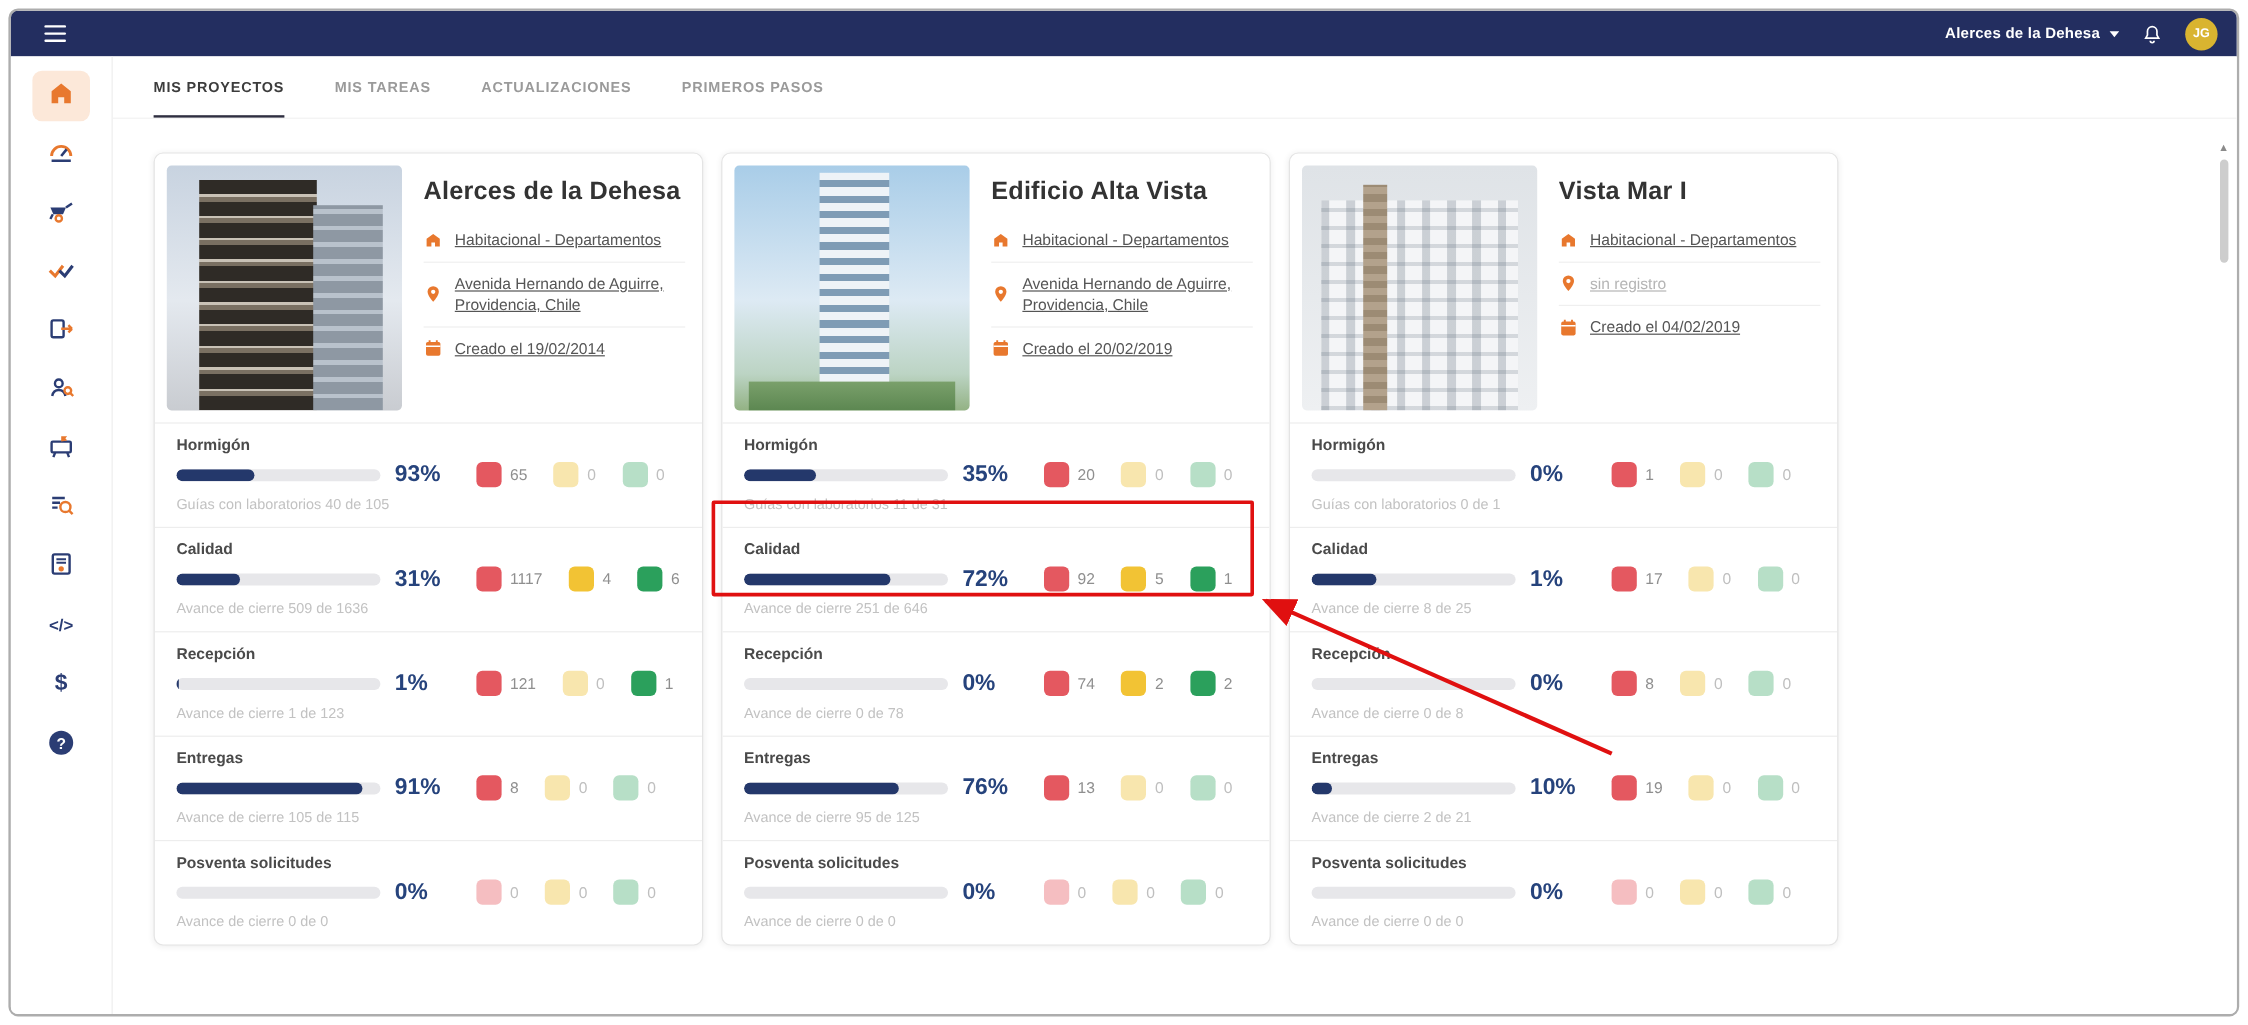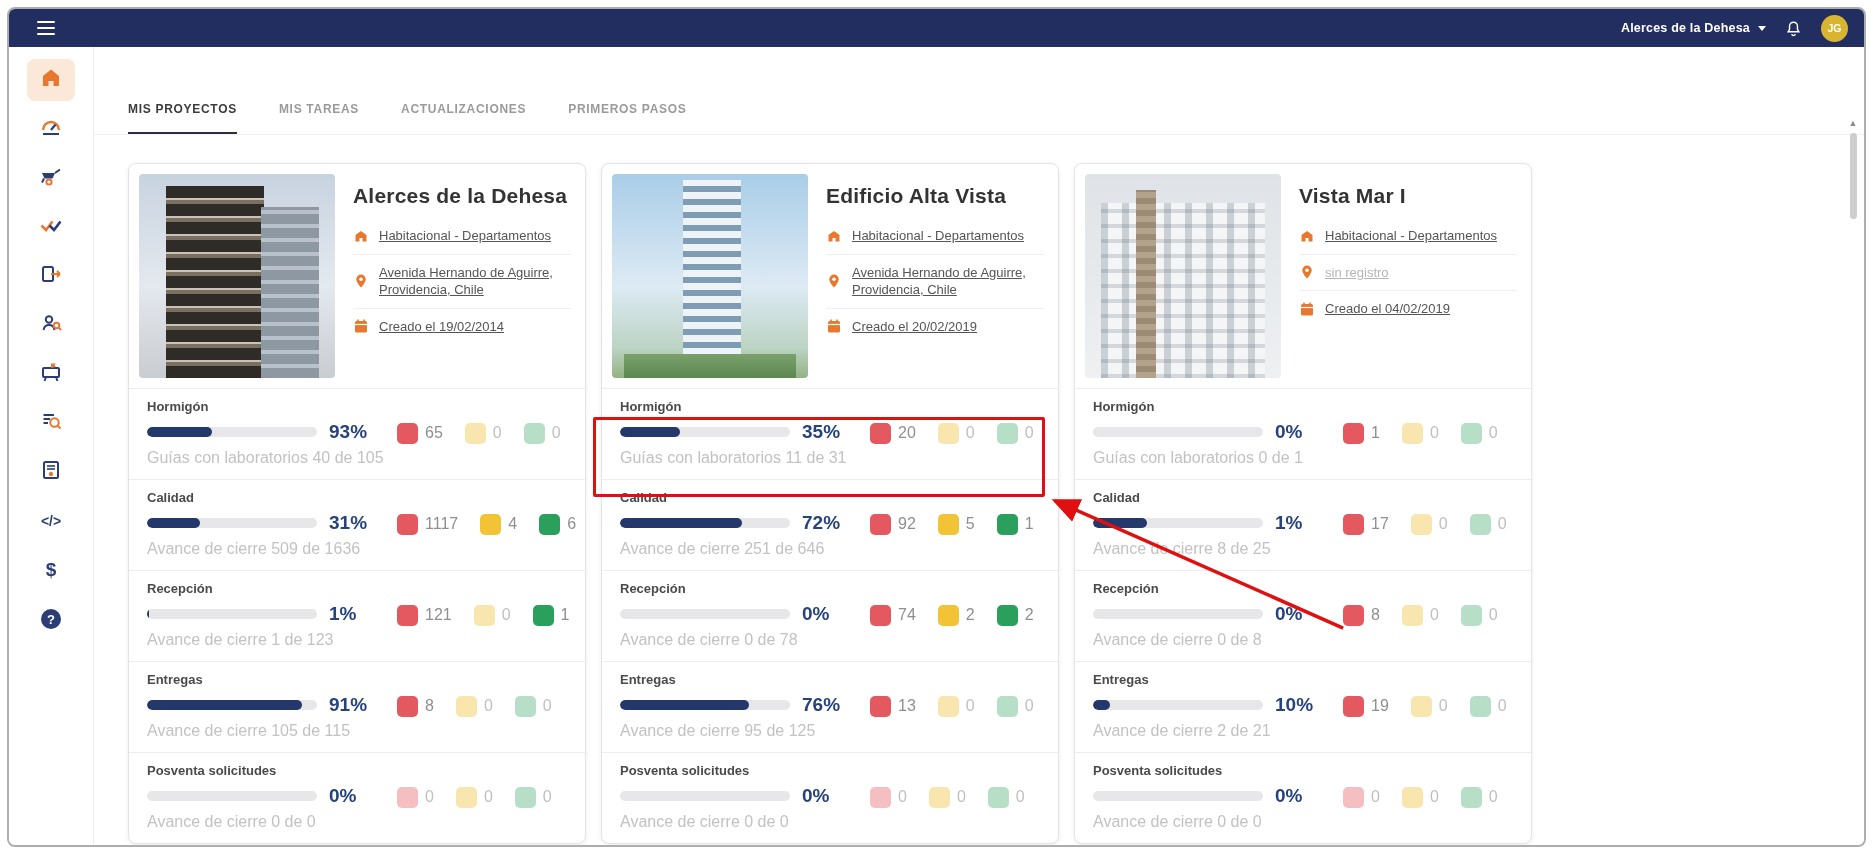--- a/index.html
+++ b/index.html
@@ -20,21 +20,21 @@
   
   .app-body { display:flex; height:calc(100% - 38px); }
   .sidebar { width:85px; background:#fff; border-right:1px solid #ececec; padding-top:12px; display:flex; flex-direction:column; align-items:center; gap:7px; }
   .nav-item { width:48px; height:42px; border-radius:8px; display:flex; align-items:center; justify-content:center; cursor:pointer; }
   .nav-item.active { background:#fce8d9; }
   .nav-txt { color:#2b3d74; font-weight:bold; font-size:14px; }
   .nav-txt.big { font-size:19px; }
   .help-badge { width:20px; height:20px; border-radius:50%; background:#2b3d74; color:#fff; font-size:13px; font-weight:bold; display:flex; align-items:center; justify-content:center; }
 
   .main { flex:1; position:relative; background:#fff; overflow:hidden; }
-  .tabs { height:52px; display:flex; align-items:stretch; padding-left:34px; gap:42px; border-bottom:1px solid #f2f2f2;margin-top:36px; }
+  .tabs { height:52px; display:flex; align-items:stretch; padding-left:34px; gap:42px; border-bottom:1px solid #f2f2f2; }
   .tab { display:flex; align-items:center; font-size:12px; font-weight:bold; letter-spacing:.7px; color:#9a9a9a; position:relative; cursor:pointer; }
   .tab.active { color:#3c3c3c; }
   .tab.active::after { content:""; position:absolute; left:0; right:0; bottom:0; height:2.5px; background:#2e2e40; }
 
   .cards-row { display:flex; gap:15px; padding:28px 0 0 34px; }
   .card { width:458px; background:#fff; border:1px solid #e4e4e4; border-radius:8px; box-shadow:0 1px 5px rgba(0,0,0,.07); overflow:hidden; }
   .card-head { display:flex; padding:10px; }
   .proj-img { width:196px; height:204px; border-radius:4px; flex-shrink:0; position:relative; overflow:hidden; }
   .proj-img div { position:absolute; }
   .img1 { background:linear-gradient(180deg,#c8d3e0 0%,#e4e9ef 55%,#c9ccd1 100%); }
@@ -57,31 +57,31 @@
   .info-text { max-width:180px;text-decoration:underline; }
   .info-text.dim { color:#b5b5b5; }
 
   .metric { display:flex; align-items:center; padding:10px 14px 12px 18px; border-top:1px solid #ededed; }
   .m-left { width:238px; flex-shrink:0; }
   .m-label { font-size:13px; font-weight:600; color:#4a4a4a; margin-bottom:7px; }
   .m-barline { display:flex; align-items:center; gap:12px; }
   .m-bar { width:170px; height:10px; border-radius:6px; background:#e7e7ea; overflow:hidden; }
   .m-fill { height:100%; width:0; border-radius:6px; background:#24386b; }
   .m-pct { font-size:19px; font-weight:bold; color:#26437c; white-space:nowrap; }
-  .m-sub { font-size:16px; color:#c2c2c2; margin-top:6px; white-space:nowrap; }
+  .m-sub { font-size:12px; color:#c2c2c2; margin-top:6px; white-space:nowrap; }
   .m-badges { flex:1; display:flex; align-items:center; gap:22px; padding-left:12px; }
   .badge { display:flex; align-items:center; gap:7px; }
   .chip { width:21px; height:21px; border-radius:5px; display:inline-block; }
   .badge.r .chip { background:#e45860; }
   .badge.y .chip { background:#f2c334; }
   .badge.g .chip { background:#2ba05c; }
   .badge.r.muted .chip { background:#f5bec1; }
   .badge.y.muted .chip { background:#f8e6ae; }
   .badge.g.muted .chip { background:#b7dfc7; }
-  .chip-val { font-size:16px; color:#8f8f8f; }
+  .chip-val { font-size:13px; color:#8f8f8f; }
   .badge.muted .chip-val { color:#bfbfbf; }
 
   
   .vscroll { position:absolute; top:72px; right:4px; bottom:8px; width:14px; display:flex; flex-direction:column; align-items:center; }
   .scroll-up { font-size:9px; color:#8a8a8a; line-height:1; cursor:pointer; }
   .scroll-thumb { width:7px; height:86px; background:#cdcdcd; border-radius:4px; margin-top:5px; cursor:pointer; }
 
   
   .anno-rect { position:absolute; left:584px; top:408px; width:452px; height:80px; border:3px solid #e01010; border-radius:2px; z-index:50; pointer-events:none; }
   .anno-svg { position:absolute; inset:0; width:100%; height:100%; z-index:50; pointer-events:none; }

